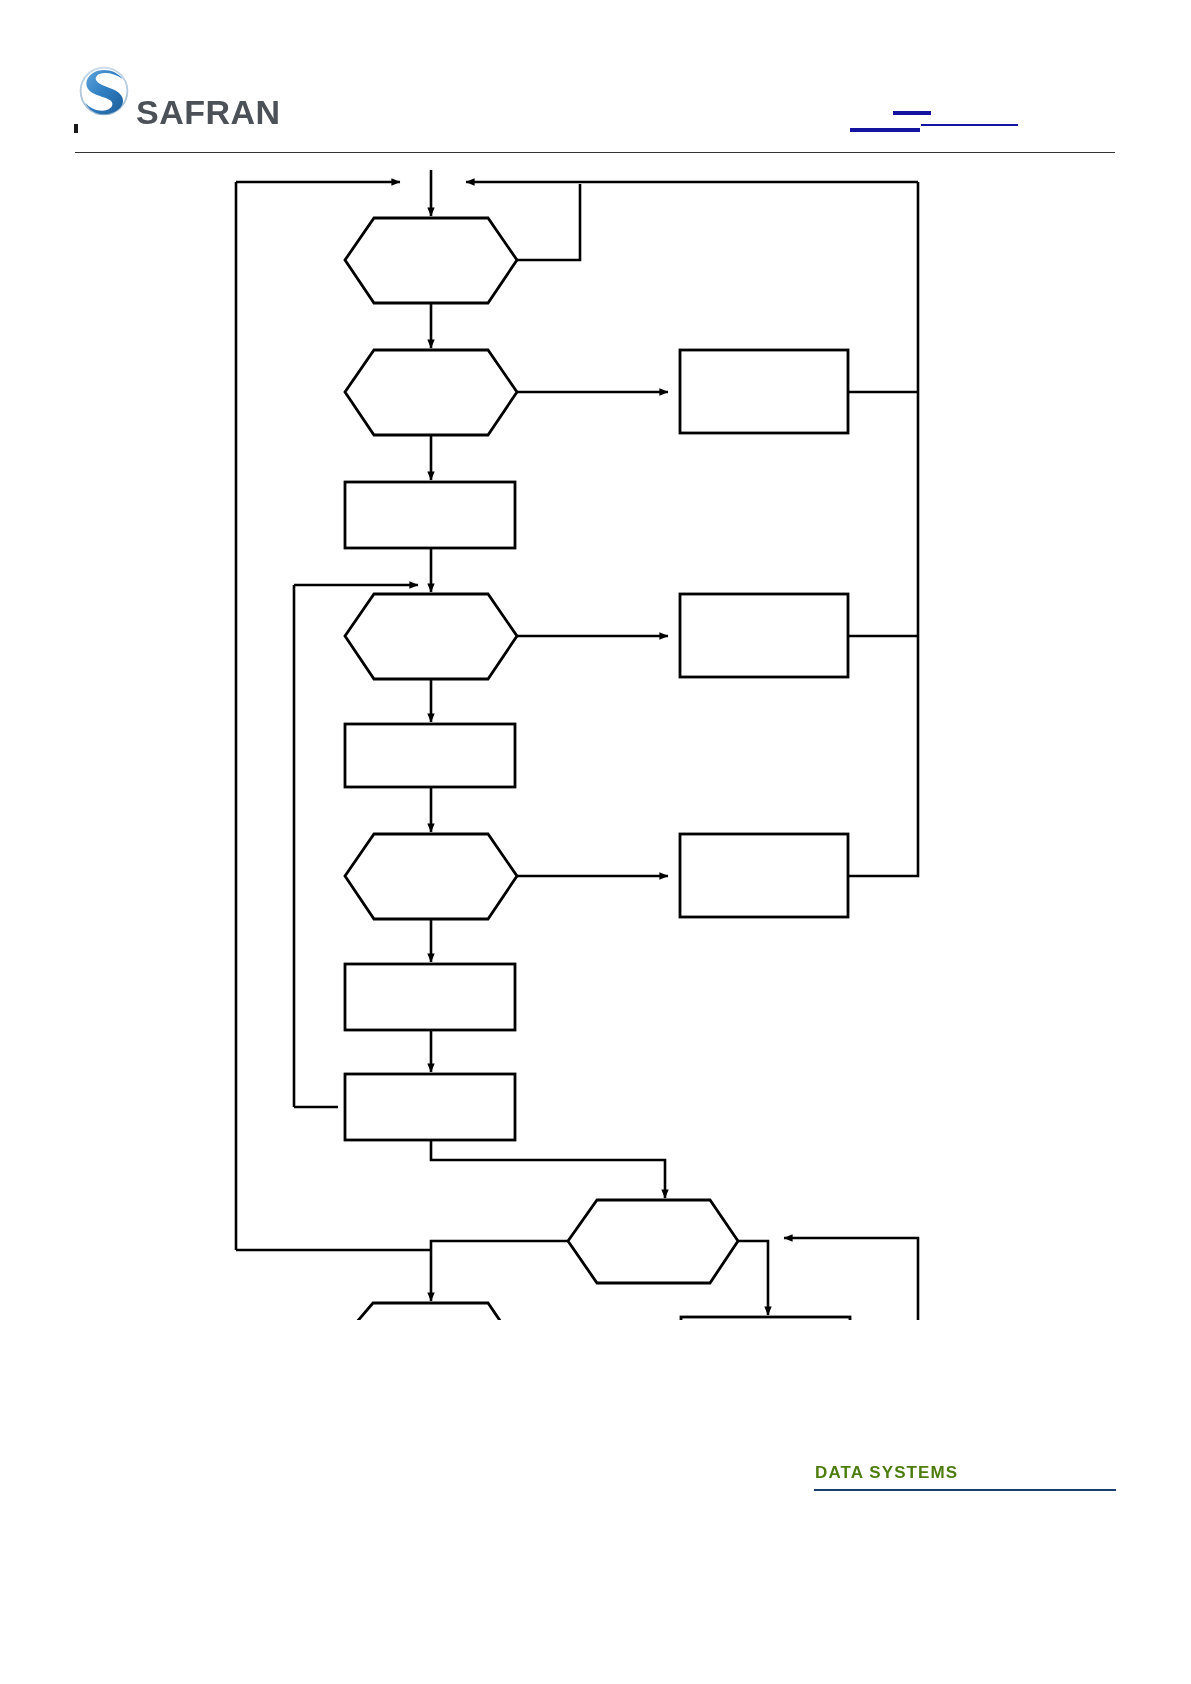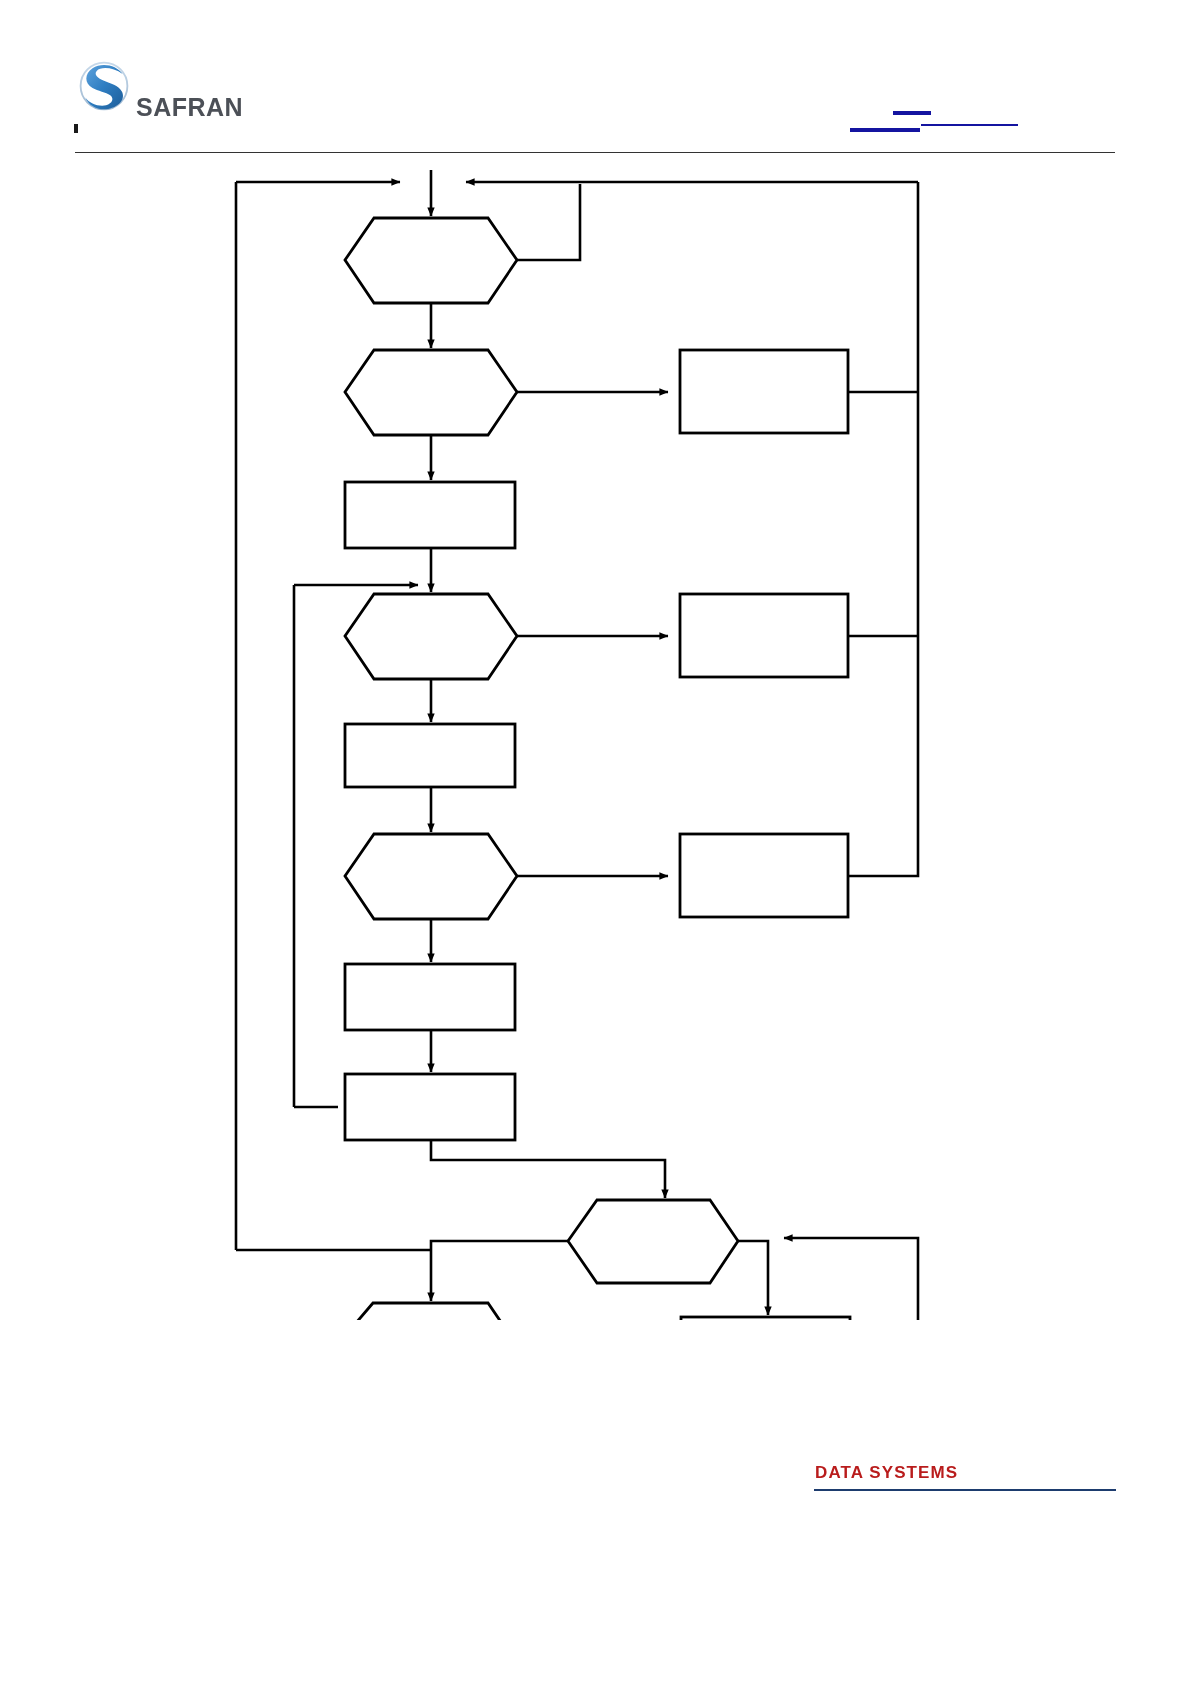--- a/index.html
+++ b/index.html
@@ -39,21 +39,21 @@
     display: flex;
     align-items: center;
     gap: 6px;
   }
   .logo-mark {
     width: 52px;
     height: 52px;
     flex: 0 0 auto;
   }
   .logo-word {
-    font-size: 25px;
+    font-size: 34px;
     font-weight: bold;
     letter-spacing: 0.5px;
     color: #4c5057;
     font-family: "Liberation Sans", sans-serif;
     line-height: 1;
     white-space: nowrap;
     margin-top: 43px;
   }
   .header-tick {
     position: absolute;
@@ -91,21 +91,21 @@
   .flow svg {
     display: block;
   }
   .footer-brand {
     position: absolute;
     left: 815px;
     top: 1463px;
     font-size: 17px;
     font-weight: bold;
     letter-spacing: 1.1px;
-    color: #b91c1c;
+    color: #4d7c0f;
     font-family: "Liberation Sans", sans-serif;
     white-space: nowrap;
   }
   .footer-rule {
     position: absolute;
     left: 814px;
     top: 1489px;
     width: 302px;
     height: 2px;
     background: #1d3c6e;

